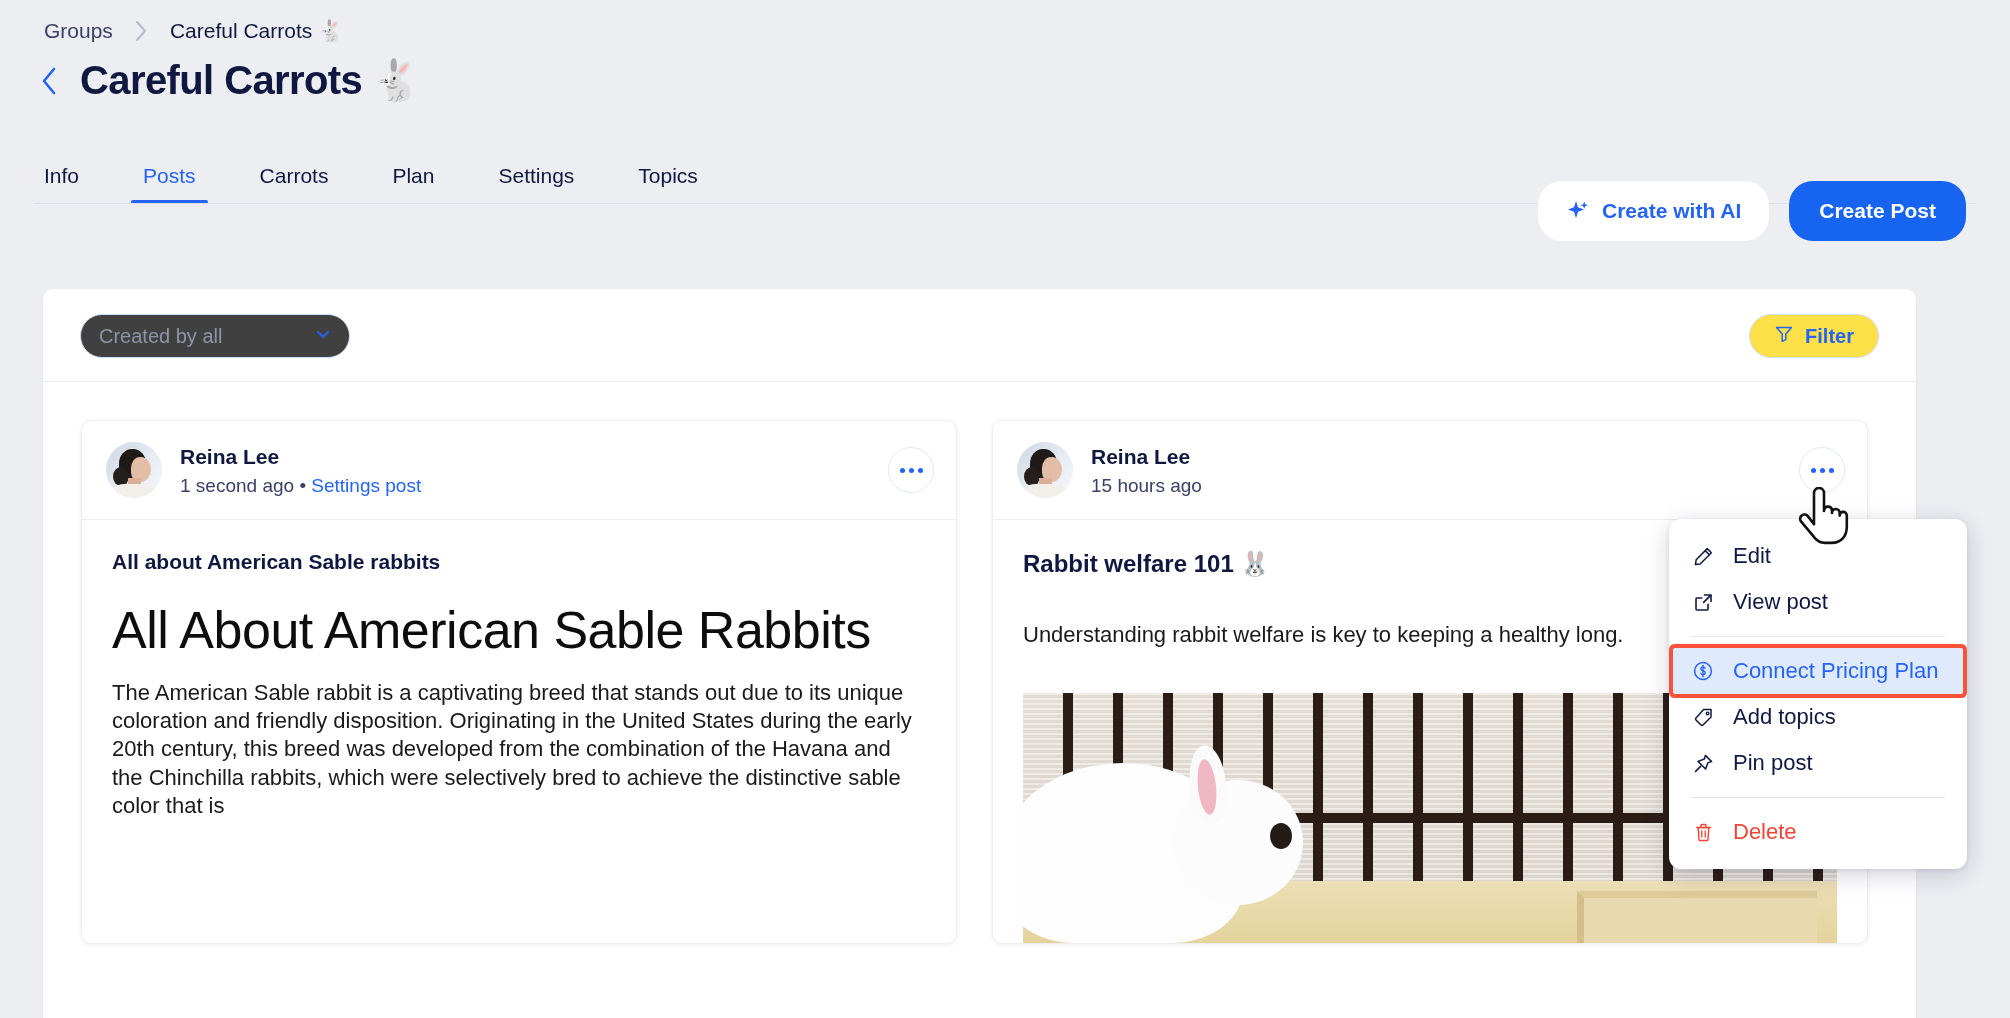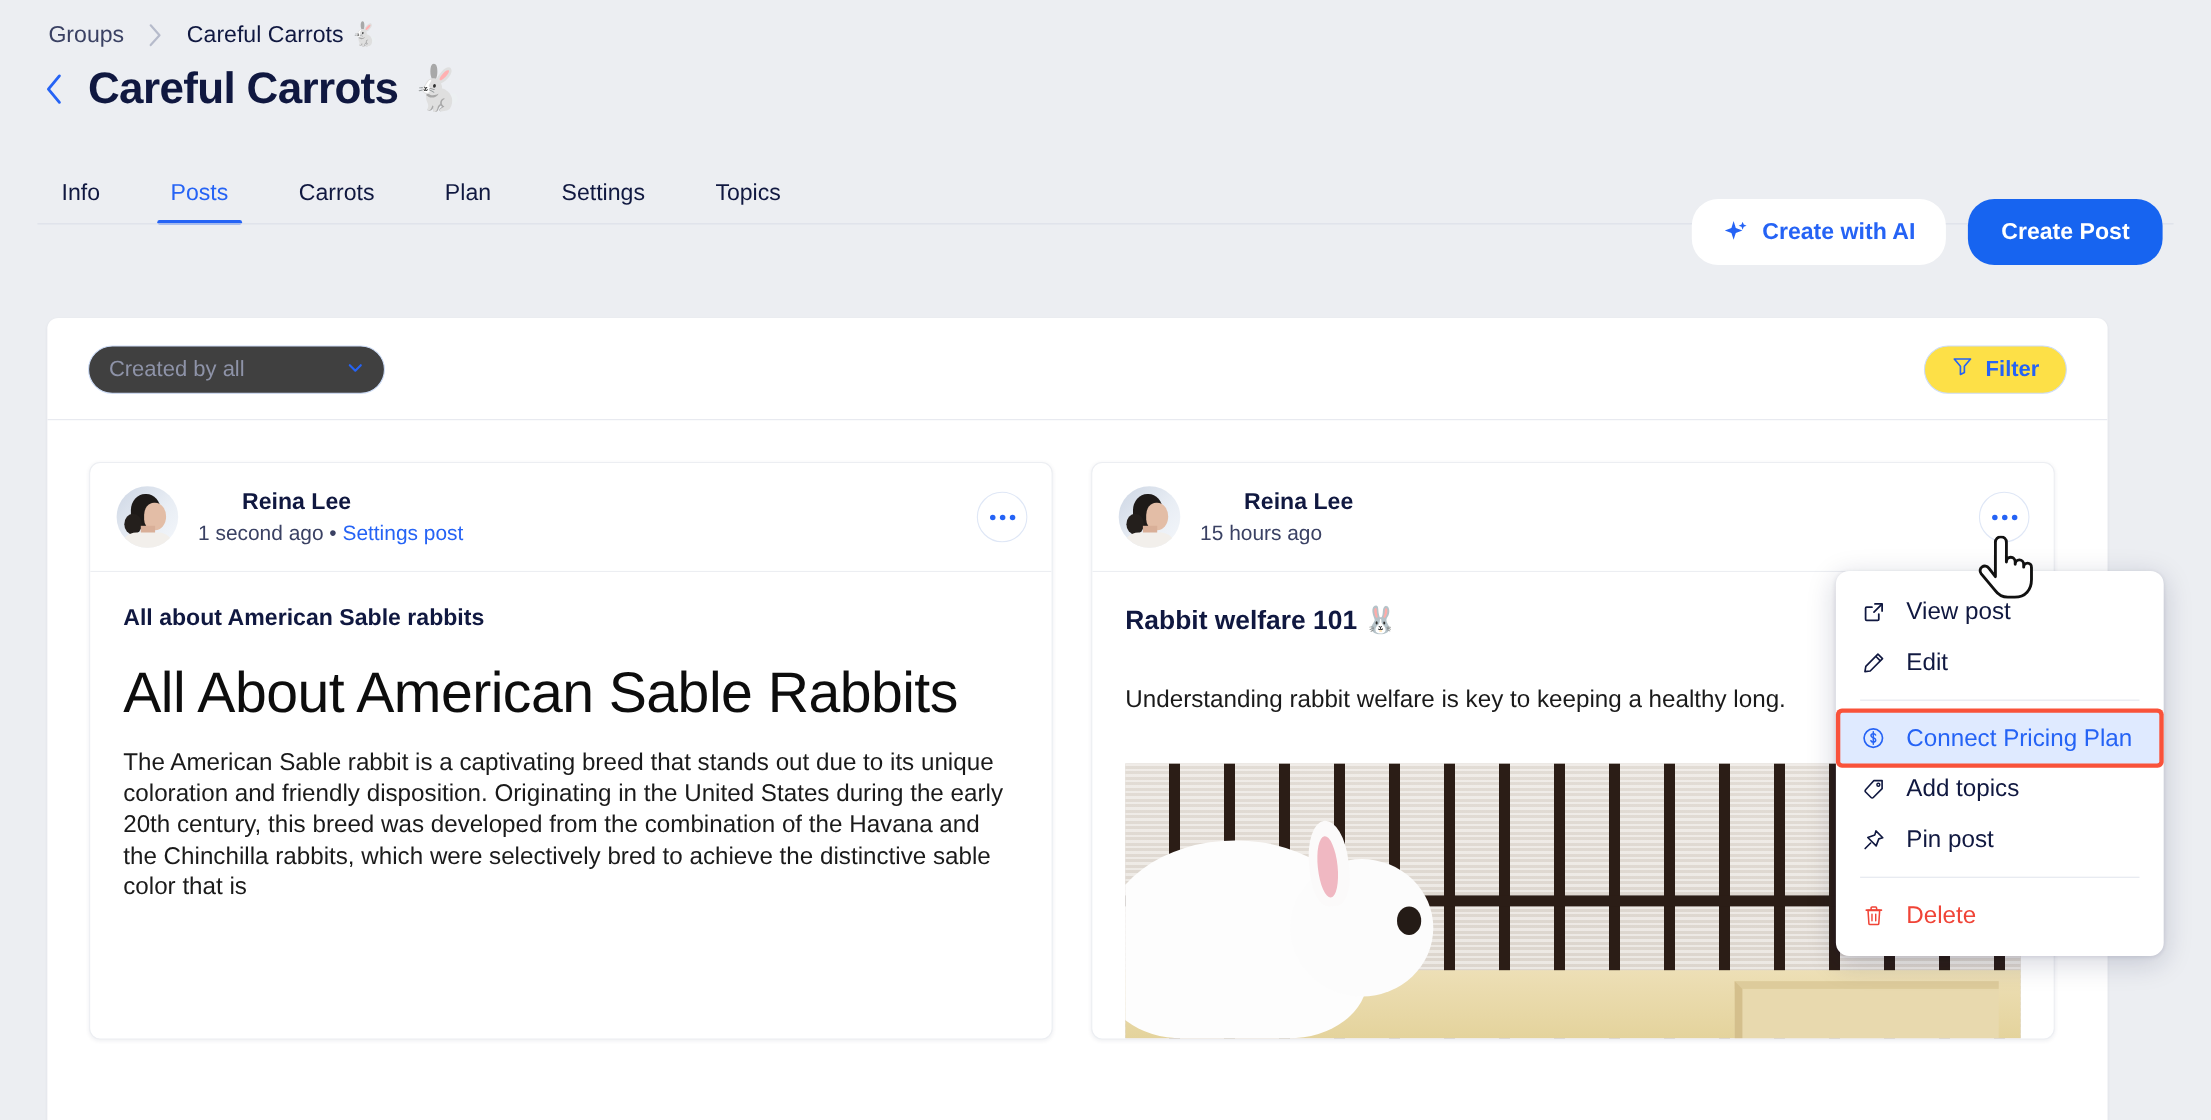--- a/index.html
+++ b/index.html
@@ -32,21 +32,21 @@
     display: flex; align-items: center; justify-content: center;
     cursor: pointer;
   }
   .page-title {
     font-size: 40px; font-weight: bold; color: #101840;
     letter-spacing: -0.6px; white-space: nowrap;
   }
 
   
   .tabs-bar {
-    position: absolute; left: 12px; right: 0; top: 134px;
+    position: absolute; left: 0; right: 0; top: 134px;
     height: 70px;
   }
   .tabs {
     position: absolute; left: 44px; top: 0;
     display: flex; align-items: flex-end; height: 70px;
   }
   .tab {
     position: relative;
     padding: 0 0 16px 0;
     margin-right: 64px;
@@ -163,21 +163,20 @@
   }
   .avatar .body {
     position: absolute; left: 4px; top: 42px;
     width: 48px; height: 20px; border-radius: 14px 14px 0 0;
     background: #f2efeb;
   }
   .post-meta { margin-left: 18px; }
   .post-author {
     font-size: 21px; font-weight: bold; color: #101840;
     line-height: 1.35;
-    margin-left: 40px;
   }
   .post-sub {
     font-size: 19px; color: #3a4163; margin-top: 3px;
   }
   .post-sub .exclusive { color: #2563f5; cursor: pointer; }
   .dots-btn {
     position: absolute; right: 22px; top: 50%;
     transform: translateY(-50%);
     width: 46px; height: 46px; border-radius: 50%;
     border: 1px solid #dfe7f6; background: #fff;
@@ -445,36 +444,36 @@
     </div>
 
   </div>
 </div>
 
 <div class="menu">
 
   <div class="menu-item">
     <span class="mi-icon">
       <svg width="21" height="21" viewBox="0 0 21 21" fill="none">
+        <path d="M14.2 2.6 L18.4 6.8 L7.2 18 L2.4 18.6 L3.2 13.8 Z" stroke="#101840" stroke-width="1.5" stroke-linejoin="round"></path>
+        <path d="M12.2 4.6 L16.4 8.8" stroke="#101840" stroke-width="1.5"></path>
+      </svg>
+    </span>
+    <span>Edit</span>
+  </div>
+
+  <div class="menu-item">
+    <span class="mi-icon">
+      <svg width="21" height="21" viewBox="0 0 21 21" fill="none">
         <path d="M11.5 3 H18 V9.5" stroke="#101840" stroke-width="1.6" stroke-linecap="round" stroke-linejoin="round"></path>
         <path d="M17.6 3.4 L10.6 10.4" stroke="#101840" stroke-width="1.6" stroke-linecap="round"></path>
         <path d="M15 12.2 V17 a1 1 0 0 1 -1 1 H4 a1 1 0 0 1 -1 -1 V7 a1 1 0 0 1 1 -1 H8.8" stroke="#101840" stroke-width="1.6" stroke-linecap="round" stroke-linejoin="round"></path>
       </svg>
     </span>
     <span>View post</span>
-  </div>
-
-  <div class="menu-item">
-    <span class="mi-icon">
-      <svg width="21" height="21" viewBox="0 0 21 21" fill="none">
-        <path d="M14.2 2.6 L18.4 6.8 L7.2 18 L2.4 18.6 L3.2 13.8 Z" stroke="#101840" stroke-width="1.5" stroke-linejoin="round"></path>
-        <path d="M12.2 4.6 L16.4 8.8" stroke="#101840" stroke-width="1.5"></path>
-      </svg>
-    </span>
-    <span>Edit</span>
   </div>
 
   <div class="menu-sep"></div>
 
   <div class="menu-item highlighted">
     <span class="mi-icon">
       <svg width="22" height="22" viewBox="0 0 22 22" fill="none">
         <circle cx="11" cy="11" r="8.4" stroke="#2563f5" stroke-width="1.5"></circle>
         <path d="M13.1 8.2 a2.1 2.1 0 0 0 -2.1 -1.1 c-1.2 0 -2.1 .7 -2.1 1.8 c0 2.4 4.3 1.3 4.3 3.8 c0 1.2 -1 1.9 -2.2 1.9 a2.2 2.2 0 0 1 -2.2 -1.3" stroke="#2563f5" stroke-width="1.35" stroke-linecap="round"></path>
         <path d="M11 5.3 V16.7" stroke="#2563f5" stroke-width="1.35" stroke-linecap="round"></path>

